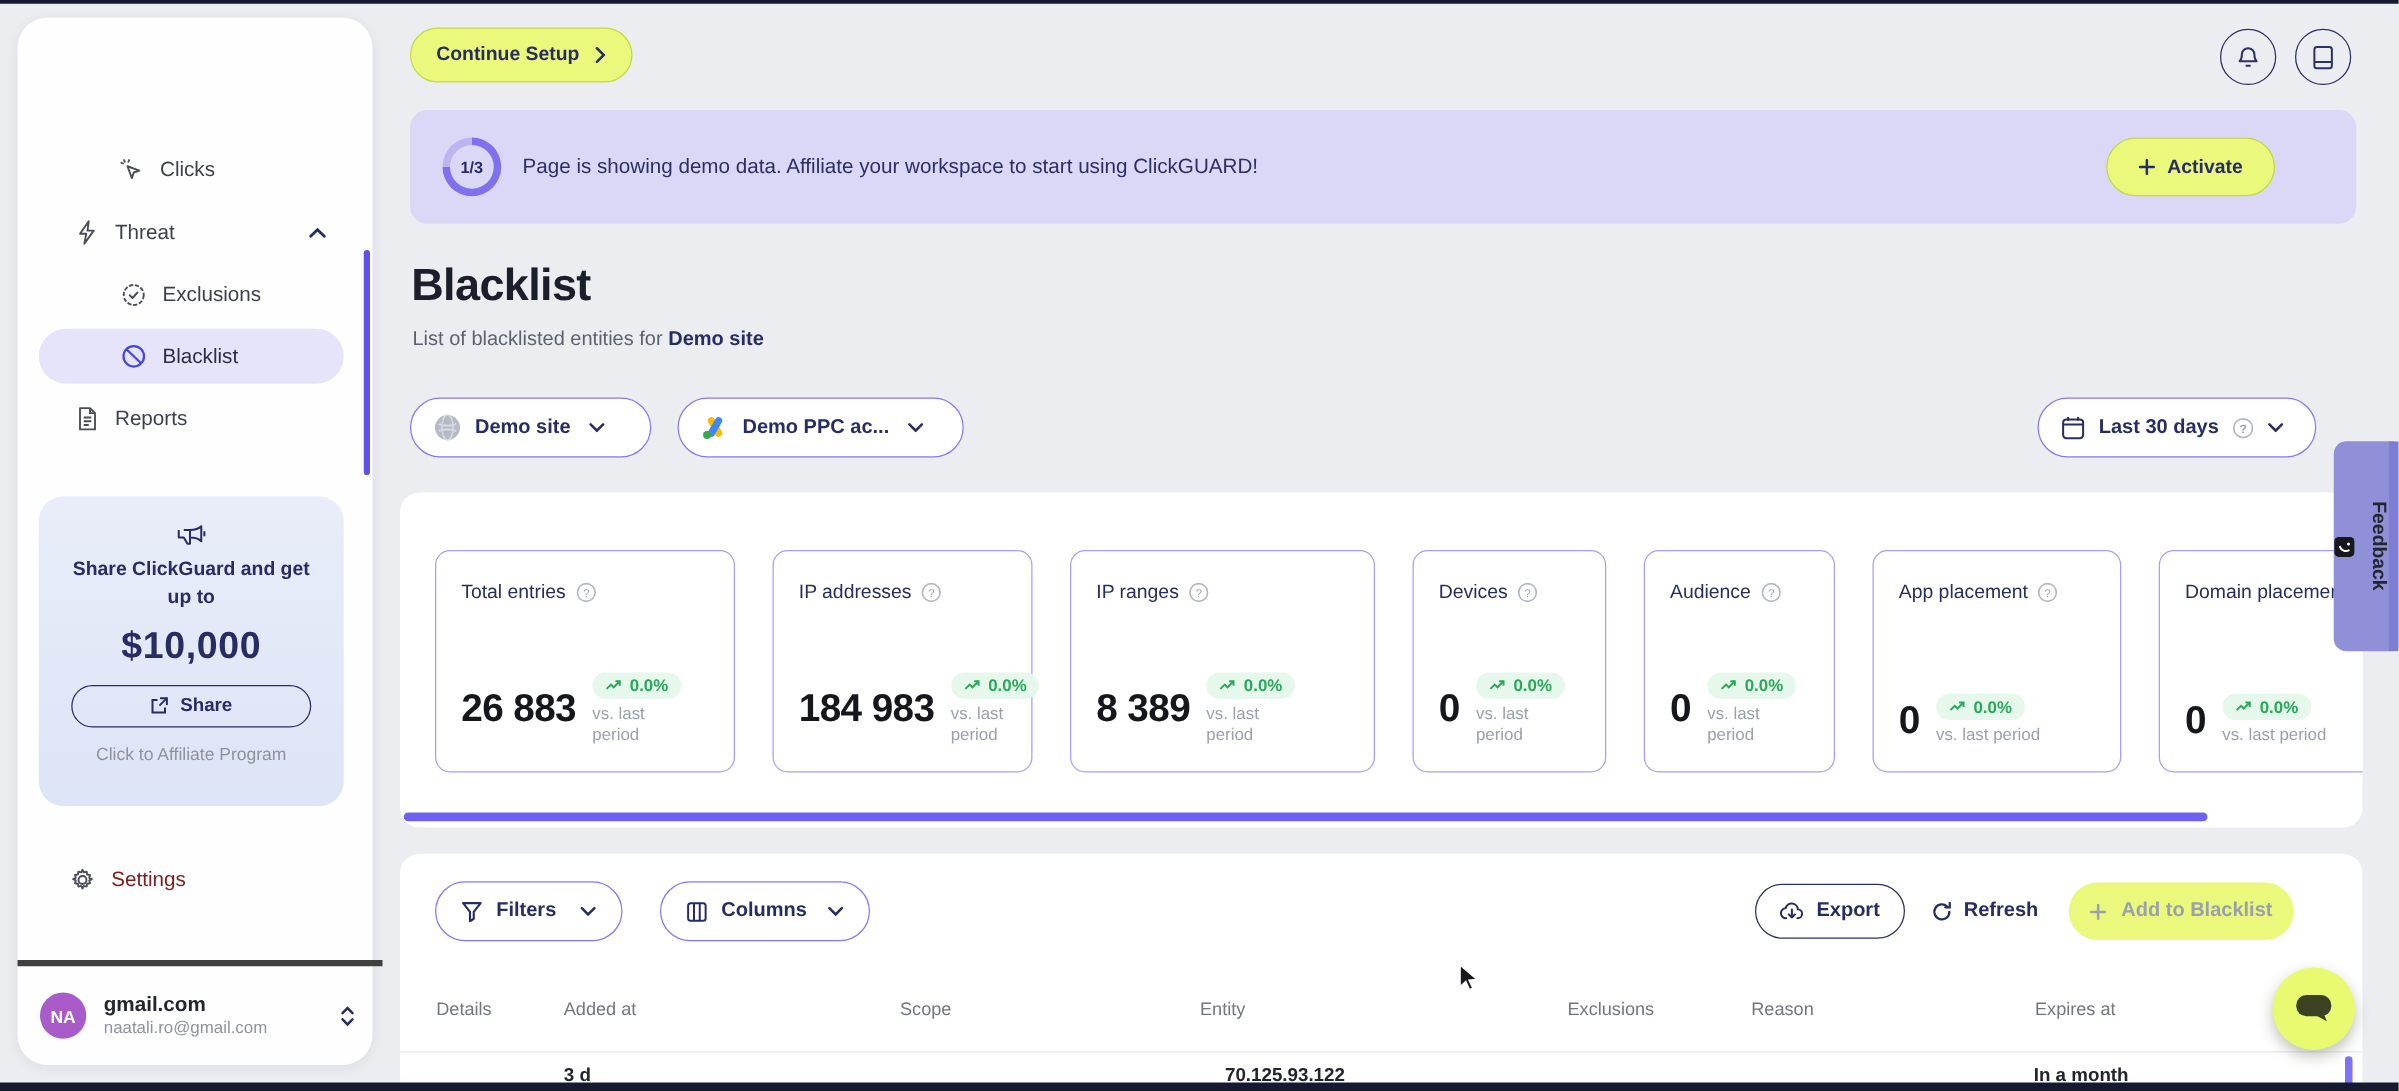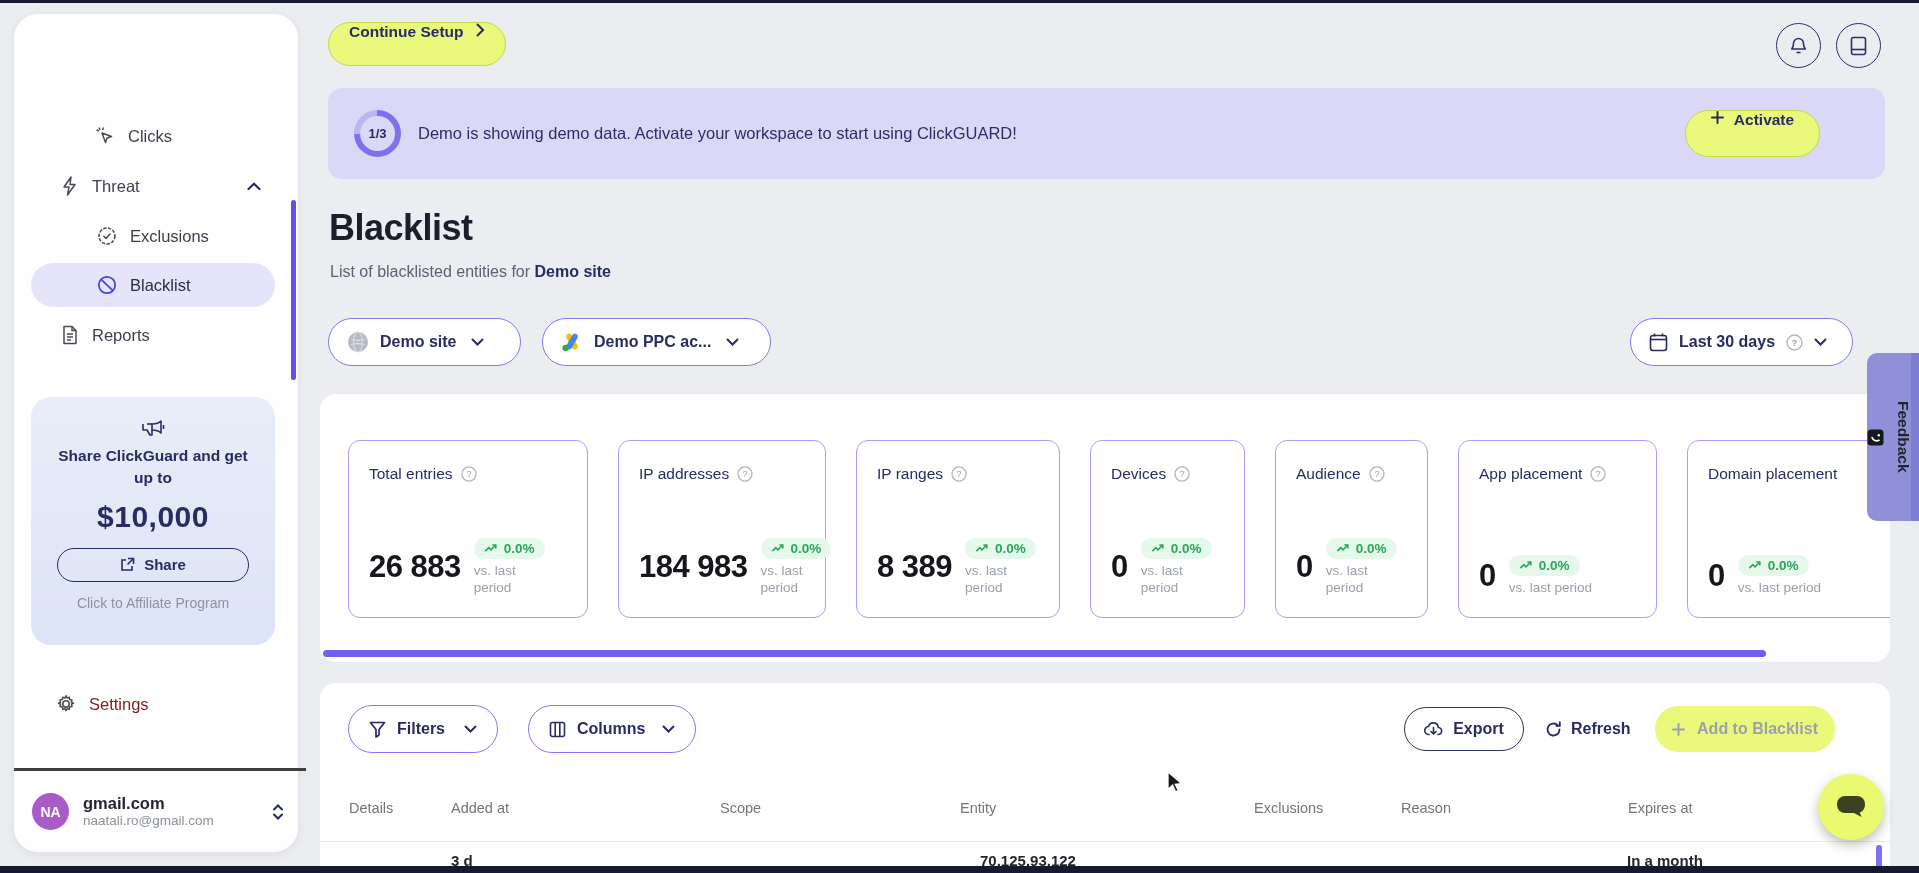--- a/index.html
+++ b/index.html
@@ -34,32 +34,32 @@
     background:linear-gradient(180deg,#e9edf9,#dde4f6); text-align:center; color:#272c63; }
   .promo .mega { margin-top:18px; }
   .promo .headline { font-size:15.5px; font-weight:600; line-height:1.45; margin:6px 24px 0; }
   .promo .amount { font-size:30px; font-weight:800; margin-top:10px; letter-spacing:.5px; }
   .share-btn { margin:14px auto 0; width:192px; height:34px; border:1.5px solid #272c63; border-radius:17px;
     background:transparent; display:flex; align-items:center; justify-content:center; gap:9px;
     font-size:15px; font-weight:600; color:#272c63; cursor:pointer;text-align:center; }
   .promo .footnote { margin-top:13px; font-size:14px; color:#8d929d; }
 
   .ni-settings { left:42px; top:670px; color:#7f1d1d; }
-  .user-row { position:absolute; left:0; top:754px; width:292px; height:84px; border-top:3px solid #404040;
+  .user-row { position:absolute; left:0; top:754px; width:292px; height:84px; border-top:5px solid #404040;
     display:flex; align-items:center; padding:0 22px 0 18px; cursor:pointer; }
   .avatar { width:37px; height:37px; border-radius:50%; background:#a95bc9; color:#fff; font-size:14px; font-weight:600;
     display:flex; align-items:center; justify-content:center; }
   .user-meta { margin-left:14px; line-height:1.25; }
   .user-name { font-size:16.5px; font-weight:700; color:#23262f; }
   .user-email { font-size:13.5px; color:#8d929d; }
   .user-sort { margin-left:auto; color:#272c63; }
 
   
   .btn-lime { background:#eaf97b; border:1.5px solid #c5d846; color:#272c63; font-weight:700; cursor:pointer;
-    display:inline-flex; align-items:flex-start; justify-content:center; font-family:inherit; }
+    display:inline-flex; align-items:center; justify-content:center; font-family:inherit; }
   .continue-setup { position:absolute; left:328px; top:22px; height:44px; padding:0 20px; border-radius:22px; font-size:15.5px; gap:12px; }
   .icon-circle { position:absolute; top:23px; width:45px; height:45px; border:1.5px solid #2c3166; border-radius:50%;
     display:flex; align-items:center; justify-content:center; color:#2c3166; background:transparent; cursor:pointer; }
   .bell-circle { left:1776px; } .book-circle { left:1836px; }
 
   
   .banner { position:absolute; left:328px; top:88px; width:1557px; height:91px; background:#dbd7f6; border-radius:14px; }
   .ring { position:absolute; left:26px; top:22px; width:47px; height:47px; border-radius:50%;
     background:conic-gradient(#7f71ee 0 75%, #bdb4f2 75% 100%); display:flex; align-items:center; justify-content:center; }
   .ring-inner { width:35px; height:35px; border-radius:50%; background:#dbd7f6; display:flex; align-items:center; justify-content:center;
@@ -257,21 +257,21 @@
         <rect x="1.5" y="1.5" width="14" height="17" rx="2"></rect>
         <path d="M1.5 13.5 h14"></path>
       </svg>
   </span>
 </button>
 
 <div class="banner">
   <div class="ring">
     <div class="ring-inner">1/3</div>
   </div>
-  <div class="banner-msg">Demo is showing demo data. Activate your workspace to start using ClickGUARD!</div>
+  <div class="banner-msg">Page is showing demo data. Affiliate your workspace to start using ClickGUARD!</div>
   <button class="btn-lime activate-btn">
     <span>
       <svg width="13" height="13" viewBox="0 0 13 13" fill="none" stroke="#272c63" stroke-width="2" stroke-linecap="round">
           <path d="M6.5 1 v11 M1 6.5 h11"></path>
         </svg>
     </span>
     <span>Activate</span>
   </button>
 </div>
 
@@ -385,21 +385,21 @@
                   <path d="M9.5 2 H13.5 V6"></path>
                 </svg>
               </span>
               <span>0.0%</span>
             </span>
           <span class="vs-text">vs. last period</span>
         </span>
       </div>
     </div>
 
-    <div class="card w-narrow" style="width:204px">
+    <div class="card w-narrow" style="width:244px">
       <div class="card-label">
           <span>IP ranges</span>
         <span>
             <svg width="16" height="16" viewBox="0 0 17 17">
               <circle cx="8.5" cy="8.5" r="7.5" fill="none" stroke="#b2b6c0" stroke-width="1.4"></circle>
               <text x="8.5" y="12" text-anchor="middle" font-size="9.5" fill="#9aa0ab">?</text>
             </svg>
           </span>
         </div>
       <div class="card-bottom">

